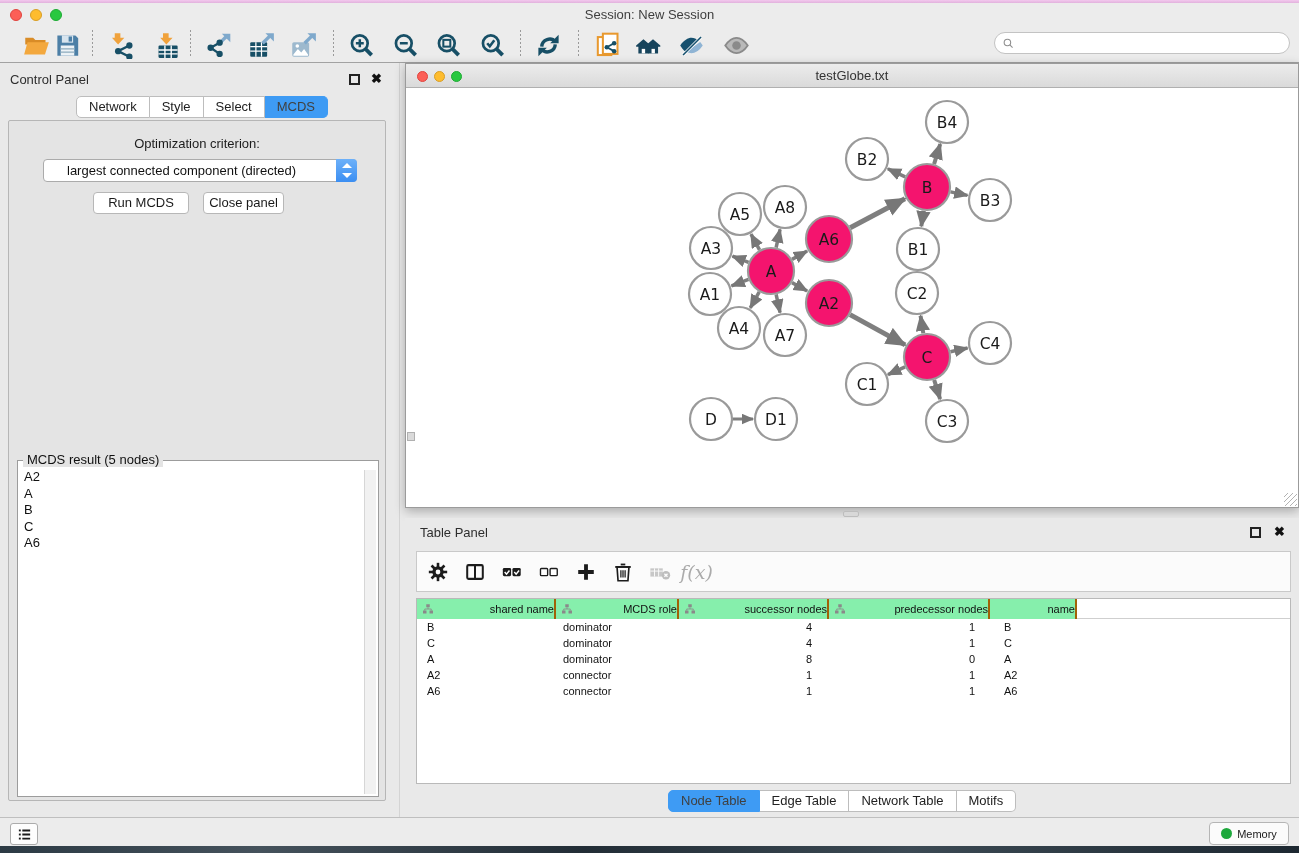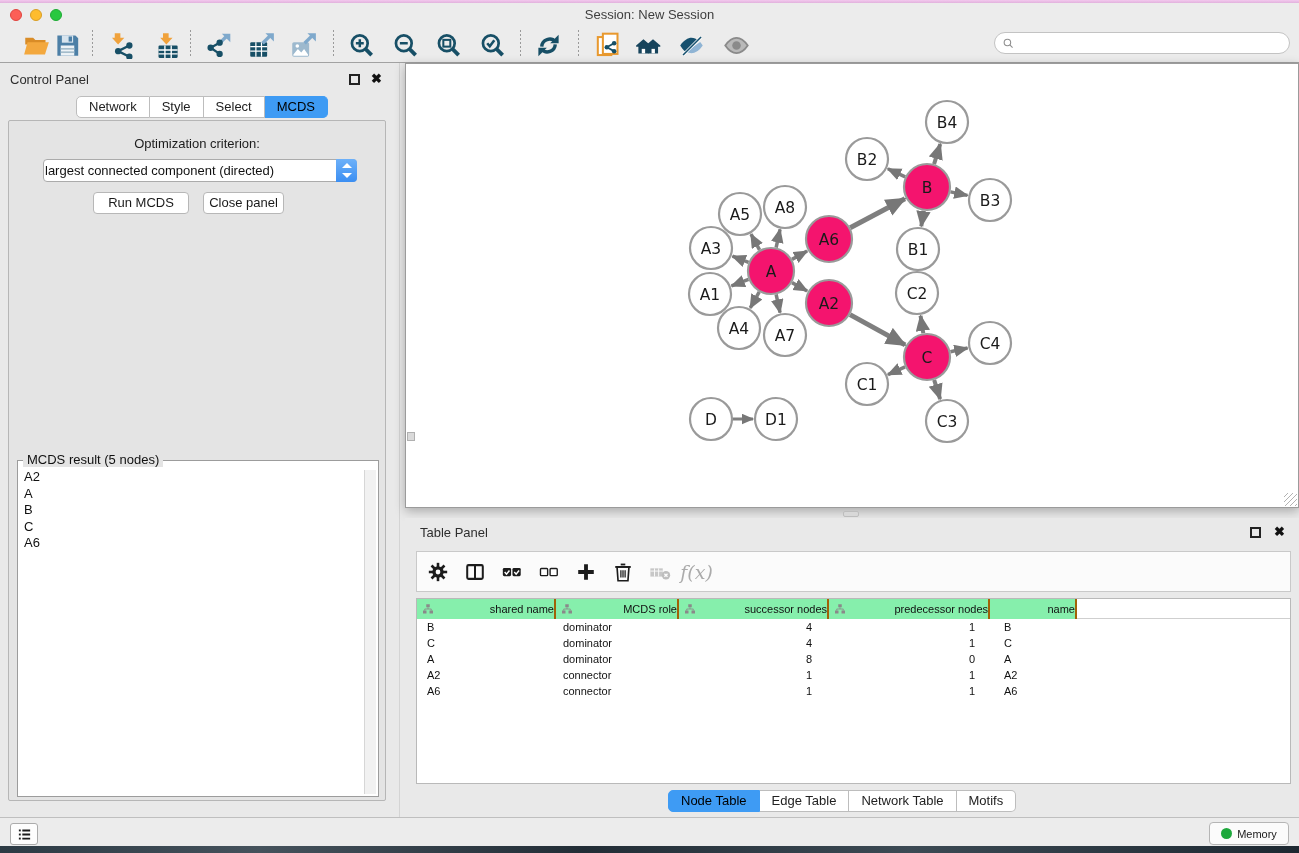--- a/index.html
+++ b/index.html
@@ -39,30 +39,30 @@
   .float-btn { position:absolute; width:11px; height:11px; border:2px solid #222; background:transparent; }
   .close-btn { position:absolute; font-size:13px; font-weight:bold; color:#111; line-height:12px; }
   .cp .float-btn { right:34px; top:11px; }
   .cp .close-btn { right:12px; top:10px; }
 
   .seg { display:flex; position:absolute; height:22px; }
   .seg .seg-tab { height:22px; line-height:20px; text-align:center; font-size:13px; color:#222;
                   background:#fff; border:1px solid #bdbdbd; border-left:none; padding:0 12px; }
   .seg .seg-tab:first-child { border-left:1px solid #bdbdbd; border-radius:5px 0 0 5px; }
   .seg .seg-tab:last-child { border-radius:0 5px 5px 0; }
-  .seg .seg-tab.active { background:#3e9bf4; border-color:#3e9bf4; color:#000000;text-align:center; }
+  .seg .seg-tab.active { background:#3e9bf4; border-color:#3e9bf4; color:#404040;text-align:center; }
   .cp-tabs { left:76px; top:33px; }
 
   .cp-content { position:absolute; left:8px; top:57px; width:378px; height:681px;
                 background:#e4e4e4; border:1px solid #b6b6b6; border-radius:2px; }
   .opt-label { position:absolute; left:0; right:0; top:15px; text-align:center;
                font-size:13px; color:#1c1c1c; }
   .dropdown { position:absolute; left:34px; top:38px; width:314px; height:23px; background:#fff;
               border:1px solid #ababab; border-radius:4px; font-size:13px; color:#111;
-              line-height:21px; padding-left:1px; }
+              line-height:21px; padding-left:23px; }
   .dd-cap { position:absolute; right:-1px; top:-1px; width:21px; height:23px; border-radius:0 4px 4px 0;
             background:linear-gradient(#6db1f9,#3b8ef2); }
   .dd-cap .up, .dd-cap .dn { position:absolute; left:5.5px; width:0; height:0;
             border-left:5px solid transparent; border-right:5px solid transparent; }
   .dd-cap .up { top:4px; border-bottom:5px solid #fff; }
   .dd-cap .dn { bottom:4px; border-top:5px solid #fff; }
   .btn { position:absolute; height:22px; background:#fff; border:1px solid #b7b7b7;
          border-radius:4px; font-size:13px; color:#1a1a1a; text-align:center; line-height:20px; }
   .btn-run { left:84px; top:71px; width:96px; }
   .btn-close { left:194px; top:71px; width:81px; }
@@ -431,20 +431,28 @@
             <div class="mcds-item">A6</div>
           </div>
         <div class="scrolltrack"></div>
       </div>
     </div>
   </div>
 
   <div class="v-divider"></div>
 
   <div class="netwin">
+    <div class="wtitle">
+      <div class="lights">
+        <div class="light red"></div>
+        <div class="light yellow"></div>
+        <div class="light green"></div>
+      </div>
+      <div class="t">testGlobe.txt</div>
+    </div>
     <div class="canvas">
       <svg id="graph-svg" width="892" height="418" viewBox="0 0 892 418">
         <defs>
           <marker id="arrow" orient="auto" markerUnits="strokeWidth" markerWidth="4.6" markerHeight="3.8" refX="3.8" refY="1.8">
             <path d="M0,0 L4.2,1.8 L0,3.6 z" fill="#777777"></path>
           </marker>
         </defs>
         <g id="edges-layer">
             <line x1="353.5334732741604" y1="160.91638634281102" x2="344.98875477892966" y2="145.2051297548061" stroke="#7f7f7f" stroke-width="3.5" marker-end="url(#arrow)"></line>
             <line x1="370.12872509133035" y1="158.5543995824897" x2="374.08497178747507" y2="140.46870040011402" stroke="#7f7f7f" stroke-width="3.5" marker-end="url(#arrow)"></line>

